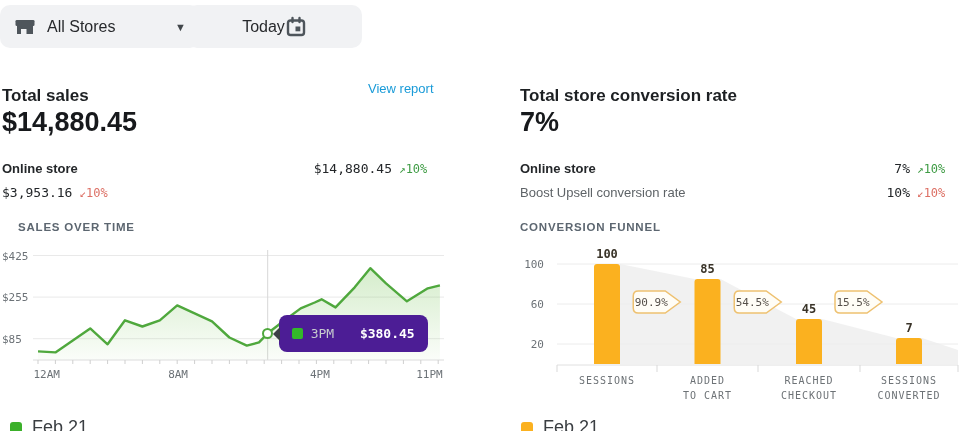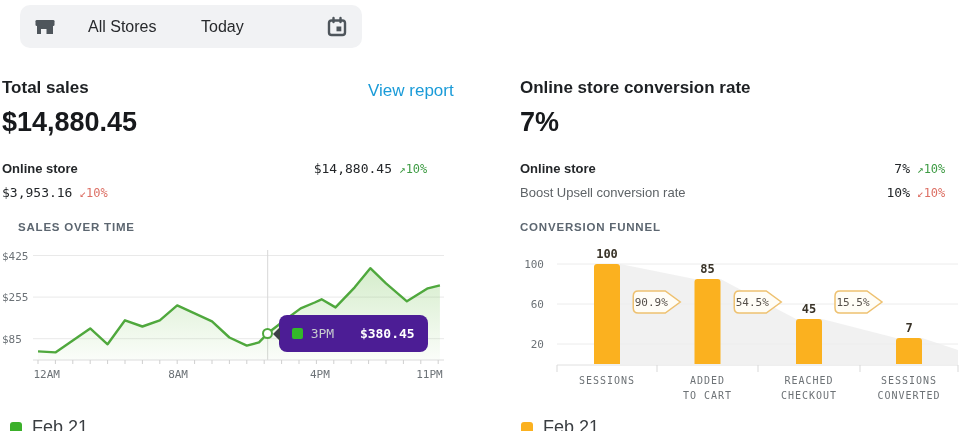--- a/index.html
+++ b/index.html
@@ -5,28 +5,28 @@
   html,body{margin:0;padding:0;}
   body{width:960px;height:431px;position:relative;overflow:hidden;background:#ffffff;
        font-family:"Liberation Sans",sans-serif;color:#212428;}
 
   
   .topbar{position:absolute;left:0;top:0;width:960px;height:53px;background:#fff;}
   .tb-btn{position:absolute;top:5px;height:43px;background:#f1f2f4;border:none;border-radius:10px;
           display:flex;align-items:center;padding:0 14px;box-sizing:border-box;cursor:pointer;
           font-family:"Liberation Sans",sans-serif;font-size:16px;color:#27292c;font-weight:500;}
   .tb-btn .ic{display:flex;align-items:center;}
-  #store-btn{left:20px;width:200px;gap:21px;}
-  #date-btn{left:187px;width:175px;justify-content:space-between;}
+  #store-btn{left:0;width:200px;}
+  #date-btn{left:187px;width:175px;justify-content:center;}
   #store-btn .lbl{margin-left:11px;}
   #store-btn .caret{margin-left:auto;font-size:11px;color:#41464a;}
 
   
-  .panel-title{position:absolute;top:78px;font-size:17px;font-weight:bold;color:#1d2023;}
-  .view-report{position:absolute;top:81px;font-size:17px;color:#1a9bd8;text-decoration:none;cursor:pointer;}
+  .panel-title{position:absolute;top:86px;font-size:17px;font-weight:bold;color:#1d2023;}
+  .view-report{position:absolute;top:81px;font-size:13px;color:#1a9bd8;text-decoration:none;cursor:pointer;}
   .big-number{position:absolute;top:107px;font-size:27px;font-weight:bold;color:#17191c;}
 
   
   .rows{position:absolute;top:152px;}
   .metric-row{display:flex;align-items:flex-end;height:24px;font-size:13px;}
   .m-label{flex:1;color:#5e6367;}
   .m-label.strong{color:#24272a;font-weight:bold;}
   .m-value{font-family:"DejaVu Sans Mono",monospace;color:#232629;text-align:right;}
   .m-delta{width:40px;padding-left:7px;font-family:"DejaVu Sans Mono",monospace;font-size:12px;}
   .m-delta.up{color:#3f9c45;}
@@ -157,21 +157,21 @@
   <span class="tt-swatch"></span>
   <span class="tt-time">3PM</span>
   <span class="tt-value">$380.45</span>
 </div>
 
 <div class="legend" style="left:10px;">
   <span class="swatch green"></span>
   <span>Feb 21</span>
 </div>
 
-<div class="panel-title" style="left:520px;">Online store conversion rate</div>
+<div class="panel-title" style="left:520px;">Total store conversion rate</div>
 <div class="big-number" style="left:520px;">7%</div>
 
 <div class="rows" style="left:520px;width:437px;">
   <div class="metric-row">
     <span class="m-label strong">Online store</span>
     <span class="m-value">7%</span>
     <span class="m-delta up"><span class="arr">↗</span><span>10%</span></span>
   </div>
   <div class="metric-row">
     <span class="m-label">Boost Upsell conversion rate</span>

